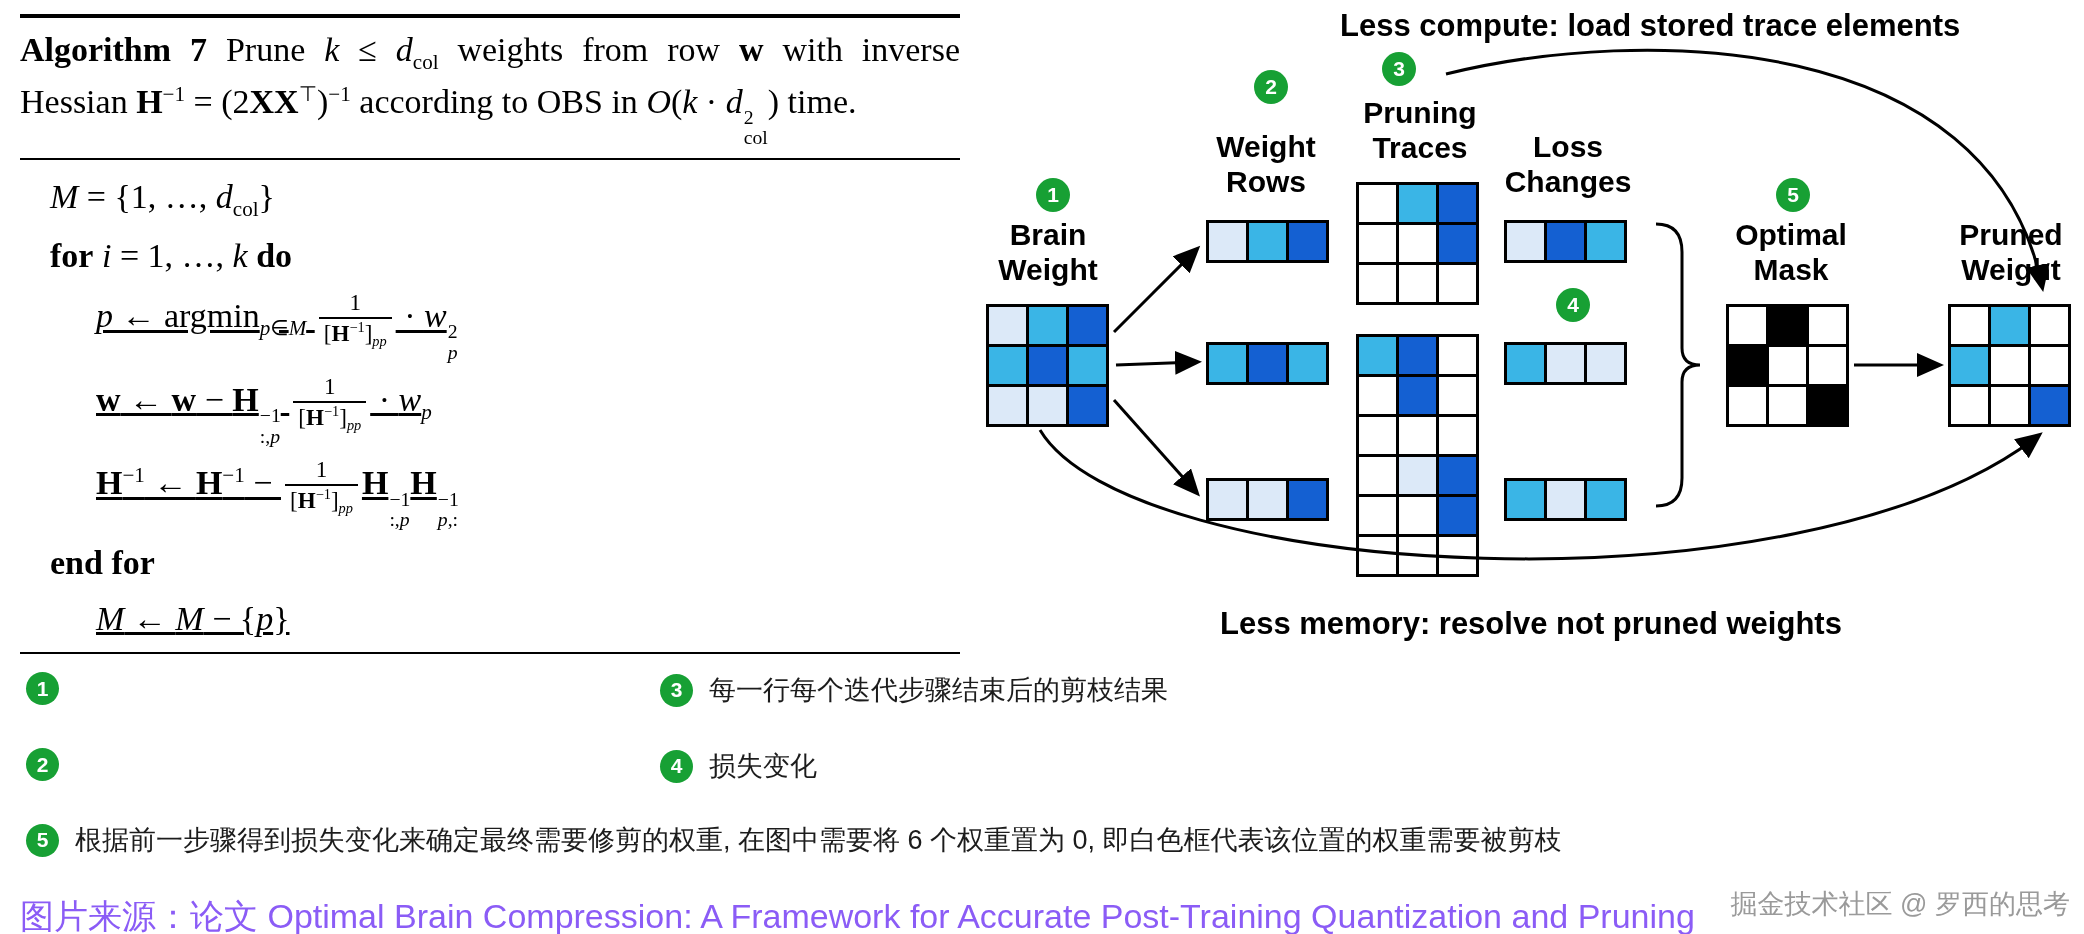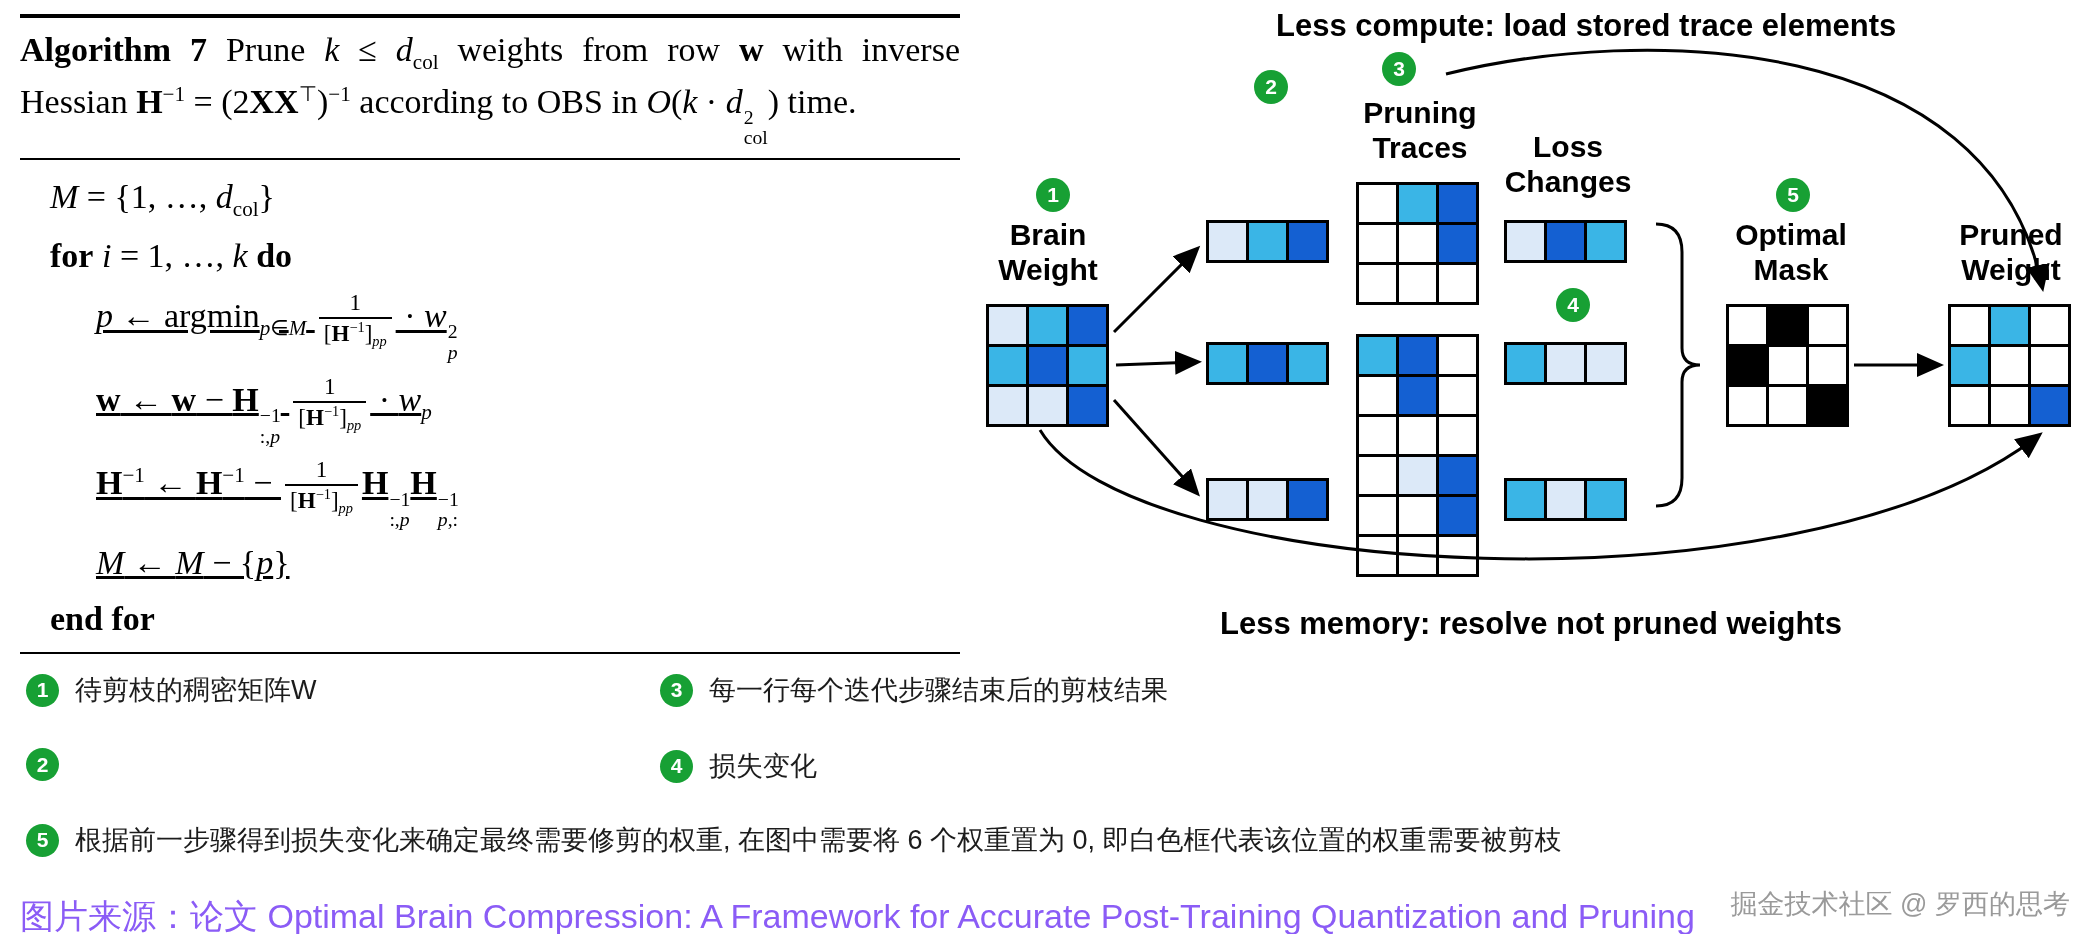--- a/index.html
+++ b/index.html
@@ -68,36 +68,37 @@
       <div class="line ind1"><b>H</b><sup>−1</sup> ← <b>H</b><sup>−1</sup> − <span class="frac">
             <span class="num">1</span>
             <span class="den">[<b>H</b><sup>−1</sup>]<sub><i>pp</i></sub></span>
           </span><b>H</b><span class="ss">
             <span>−1</span>
             <span>:,<i>p</i></span>
           </span><b>H</b><span class="ss">
             <span>−1</span>
             <span><i>p</i>,:</span>
           </span></div>
+      <div class="line"><b>end for</b></div>
       <div class="line ind1"><i>M</i> ← <i>M</i> − {<i>p</i>}</div>
-      <div class="line"><b>end for</b></div>
     </div>
     <div class="rule"></div>
   </div>
 
-  <div class="note" style="left:1276px;top:8px;">Less compute: load stored trace elements</div>
+  <div class="note" style="left:1340px;top:8px;">Less compute: load stored trace elements</div>
   <div class="note" style="left:1220px;top:606px;">Less memory: resolve not pruned weights</div>
 
   <div class="badge" style="left: 1036px; top: 178px; background: rgb(23, 160, 52);">1</div>
   <div class="badge" style="left: 1254px; top: 70px; background: rgb(23, 160, 52);">2</div>
   <div class="badge" style="left: 1382px; top: 52px; background: rgb(23, 160, 52);">3</div>
   <div class="badge" style="left: 1556px; top: 288px; background: rgb(23, 160, 52);">4</div>
   <div class="badge" style="left: 1776px; top: 178px; background: rgb(23, 160, 52);">5</div>
 
   <div class="dlabel" style="left:966px;top:218px;width:164px;">Brain Weight</div>
+  <div class="dlabel" style="left:1186px;top:130px;width:160px;">Weight Rows</div>
   <div class="dlabel" style="left:1488px;top:130px;width:160px;">Loss Changes</div>
   <div class="dlabel" style="left:1340px;top:96px;width:160px;">Pruning Traces</div>
   <div class="dlabel" style="left:1716px;top:218px;width:150px;">Optimal Mask</div>
   <div class="dlabel" style="left:1936px;top:218px;width:150px;">Pruned Weight</div>
 
   <div class="mat" style="left:986px;top:304px;">
       <div class="cell" style="background: rgb(220, 233, 248);"></div>
       <div class="cell" style="background: rgb(58, 181, 230);"></div>
       <div class="cell" style="background: rgb(20, 96, 210);"></div>
       <div class="cell" style="background: rgb(58, 181, 230);"></div>
@@ -207,21 +208,20 @@
     <path d="M1116,365 L1196,362" stroke="#000" stroke-width="3" fill="none" marker-end="url(#ah)"></path>
     <path d="M1114,400 L1196,492" stroke="#000" stroke-width="3" fill="none" marker-end="url(#ah)"></path>
     <path d="M1854,365 L1938,365" stroke="#000" stroke-width="3" fill="none" marker-end="url(#ah)"></path>
     <path d="M1446,74 C1640,26 1990,30 2042,286" stroke="#000" stroke-width="3" fill="none" marker-end="url(#ah)"></path>
     <path d="M1040,430 C1130,580 1800,620 2038,436" stroke="#000" stroke-width="3" fill="none" marker-end="url(#ah)"></path>
     <path d="M1656,224 Q1682,224 1682,252 L1682,348 Q1682,365 1700,365 Q1682,365 1682,382 L1682,478 Q1682,506 1656,506" stroke="#000" stroke-width="3" fill="none"></path>
   </svg>
 
   <div class="leg" style="left:26px;top:672px;">
     <div class="badge" style="background: rgb(23, 160, 52);">1</div>
-    <span>待剪枝的稠密矩阵W</span>
   </div>
   <div class="leg" style="left:660px;top:672px;">
     <div class="badge" style="background: rgb(23, 160, 52);">3</div>
     <span>每一行每个迭代步骤结束后的剪枝结果</span>
   </div>
   <div class="leg" style="left:26px;top:748px;">
     <div class="badge" style="background: rgb(23, 160, 52);">2</div>
   </div>
   <div class="leg" style="left:660px;top:748px;">
     <div class="badge" style="background: rgb(23, 160, 52);">4</div>

